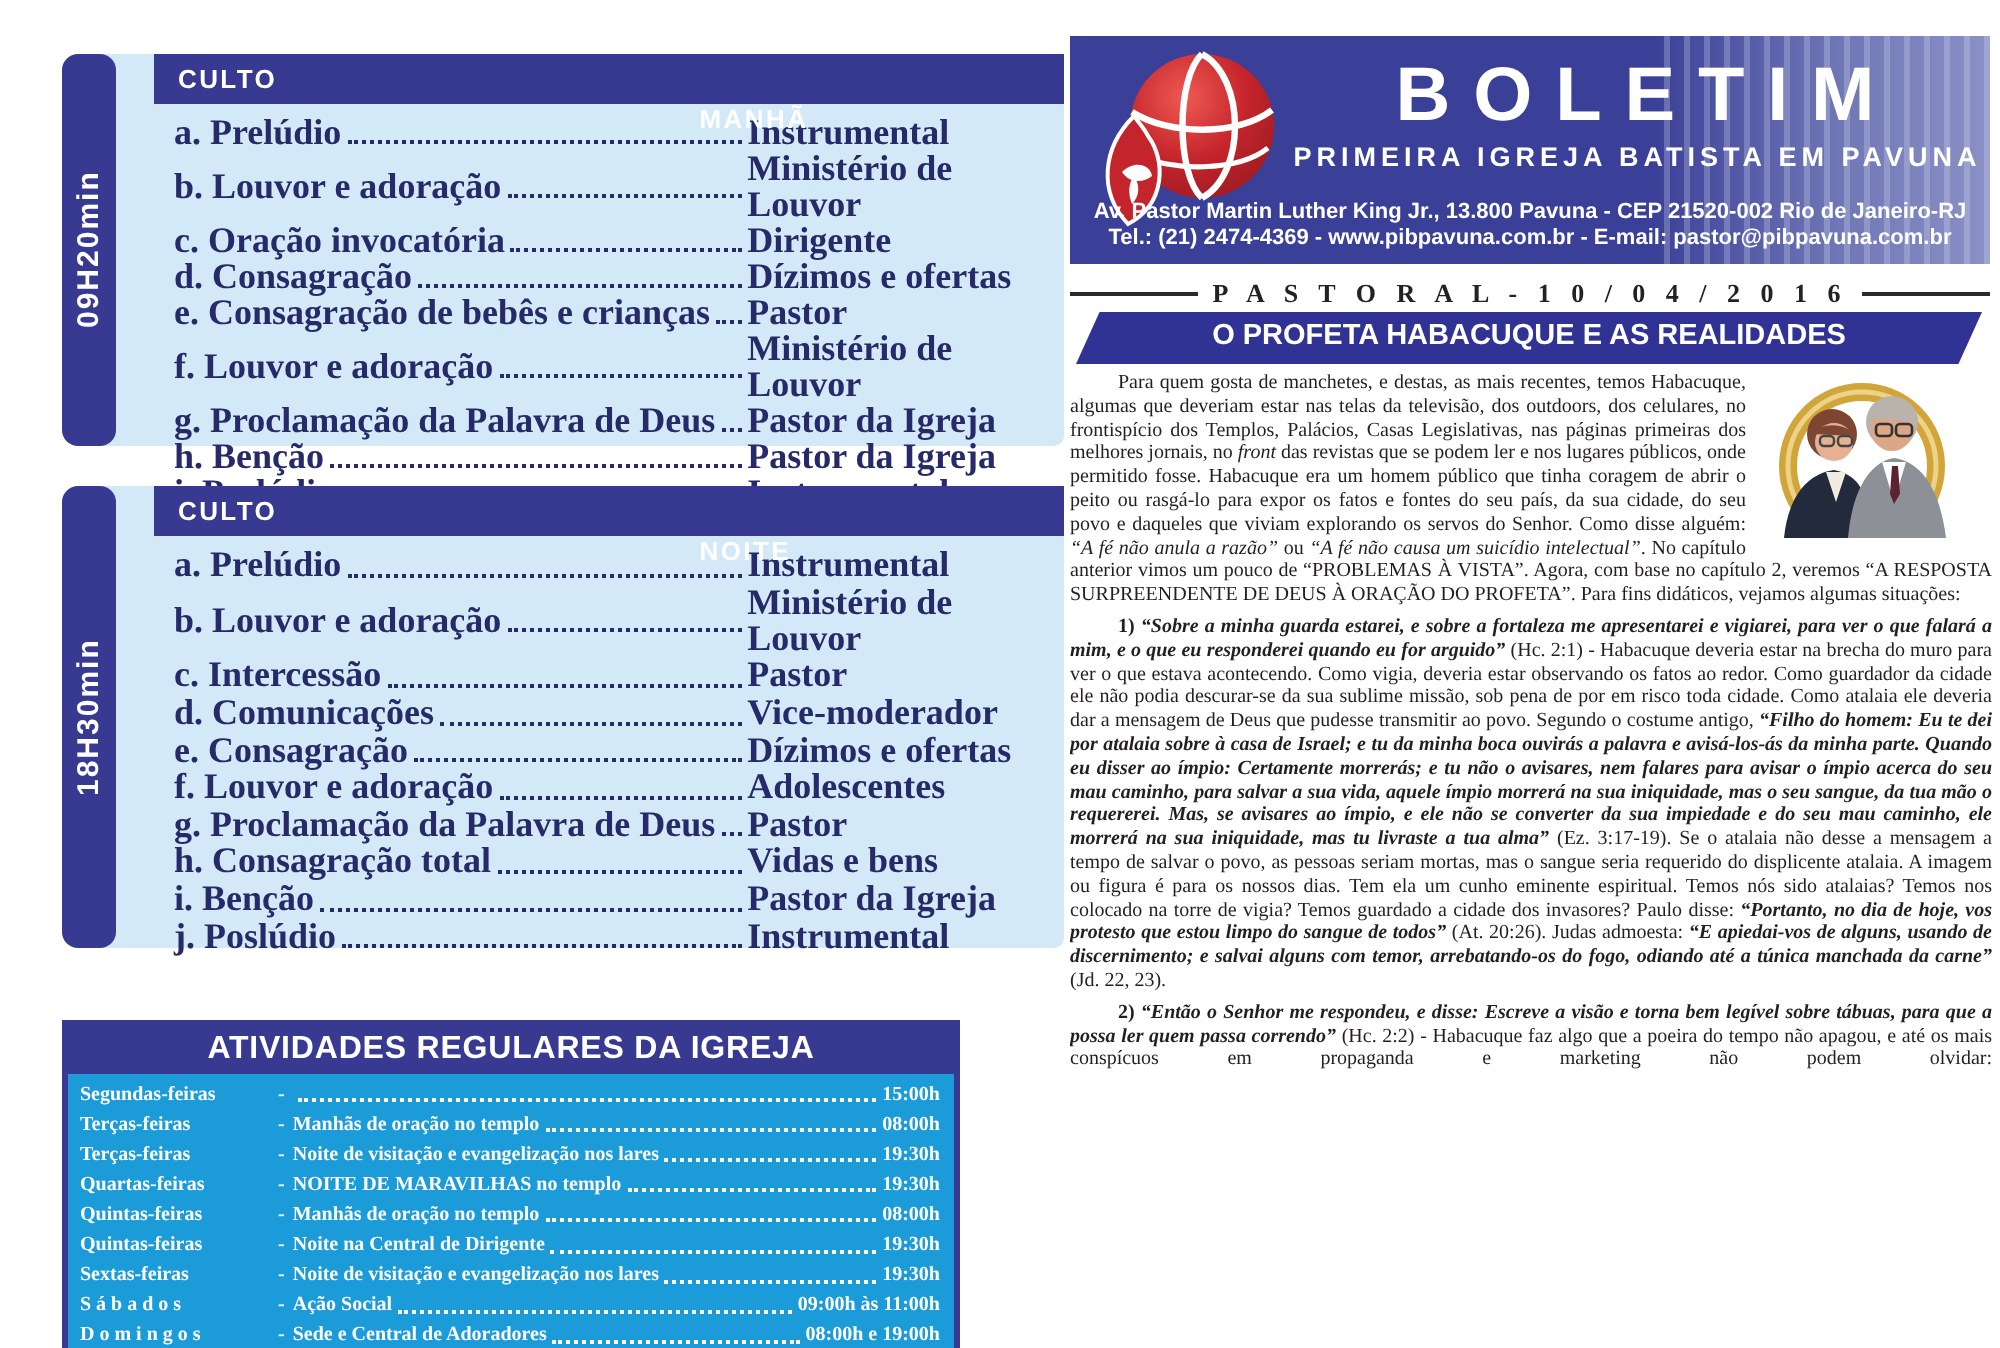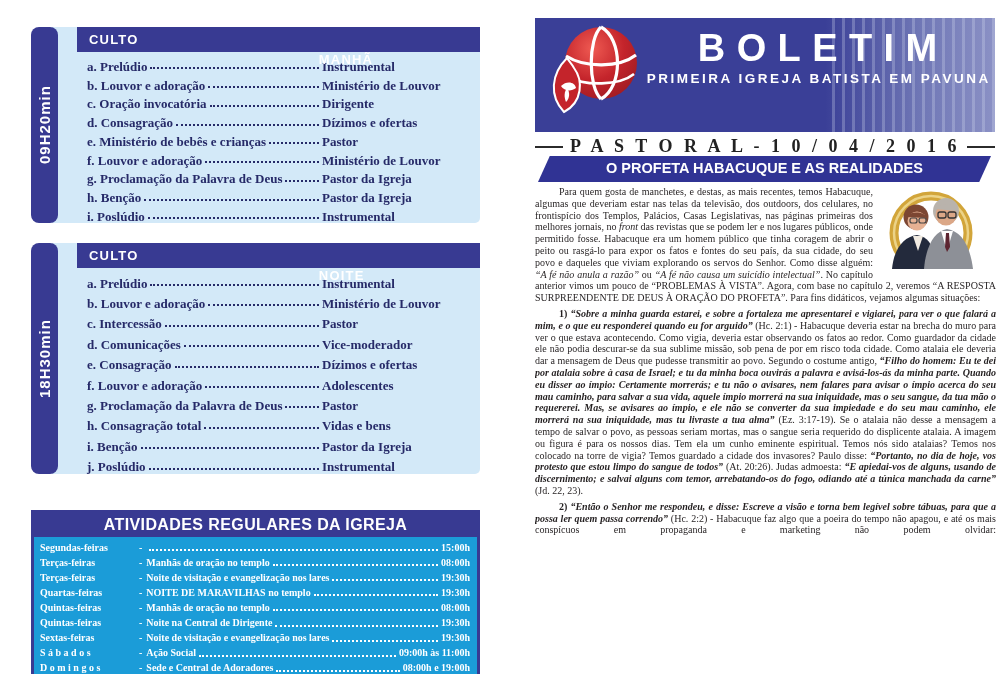--- a/index.html
+++ b/index.html
@@ -27,23 +27,23 @@
     font-weight:bold; font-size:13px; letter-spacing:1.2px;
     display:flex; align-items:center; position:relative;
   }
   .culto-header .h-left { padding-left:12px; }
   .culto-header .h-right { position:absolute; left:60%;margin-top:39px; }
   .culto-rows {
     height:calc(100% - 17px); padding:5px 8px 5px 35px;
     display:flex; flex-direction:column; justify-content:space-around;
   }
   .culto-row {
-    display:flex; align-items:flex-start;
+    display:flex; align-items:center;
     font-family:"Liberation Serif", serif; font-weight:bold;
-    font-size:13px; color:var(--navy-text); line-height:1;
+    font-size:18px; color:var(--navy-text); line-height:1;
   }
   .c-item { white-space:nowrap; }
   .dots { flex:1; margin:0 3px; border-bottom:2px dotted var(--navy-text); height:0.72em; min-width:10px; }
   .c-value { width:150px; flex-shrink:0; }
 
   
   #activities {
     position:absolute; left:31px; top:510px; width:449px; height:173px;
     background:var(--bright-blue); border:3px solid var(--indigo);
   }
@@ -80,21 +80,21 @@
   .mast-sub { font-size:13.5px; font-weight:bold; color:#fff; letter-spacing:2.5px; margin-right:-2.5px; margin-top:4px; white-space:nowrap; }
   .mast-address {
     position:absolute; left:4px; right:4px; bottom:5px; z-index:2;
     color:#fff; font-weight:bold; font-size:11px; line-height:1.25; text-align:center; white-space:nowrap;
   }
 
   
   #pastoral { position:absolute; left:535px; top:137px; width:460px; height:19px; display:flex; align-items:center; gap:7px; }
   .p-line { flex:1; border-top:2.5px solid #2b2b2b; }
   .p-text {
-    font-family:"Liberation Serif", serif; font-weight:bold; font-size:18px;
+    font-family:"Liberation Serif", serif; font-weight:bold; font-size:13px;
     letter-spacing:3.5px; color:#222; white-space:nowrap;
   }
   #banner {
     position:absolute; left:538px; top:156px; width:453px; height:26px;
     background:#303394; clip-path:polygon(2.6% 0, 100% 0, 97.4% 100%, 0 100%);
     color:#fff; font-weight:bold; font-size:14.5px; text-align:center; line-height:25px;
   }
 
   
   #article {
@@ -133,21 +133,21 @@
           <span class="c-item">c. Oração invocatória</span>
           <span class="dots"></span>
           <span class="c-value">Dirigente</span>
         </div>
         <div class="culto-row">
           <span class="c-item">d. Consagração</span>
           <span class="dots"></span>
           <span class="c-value">Dízimos e ofertas</span>
         </div>
         <div class="culto-row">
-          <span class="c-item">e. Ministério de bebês e crianças</span>
+          <span class="c-item">e. Consagração de bebês e crianças</span>
           <span class="dots"></span>
           <span class="c-value">Pastor</span>
         </div>
         <div class="culto-row">
           <span class="c-item">f. Louvor e adoração</span>
           <span class="dots"></span>
           <span class="c-value">Ministério de Louvor</span>
         </div>
         <div class="culto-row">
           <span class="c-item">g. Proclamação da Palavra de Deus</span>
@@ -314,20 +314,22 @@
     <path d="M25 55 C 42 64, 76 64, 91 52" fill="none" stroke="#fff" stroke-width="2.6"></path>
     <path d="M24 36 C 8 52, 6 74, 21 90 C 40 80, 40 58, 31 46 C 29 42, 26 39, 24 36 Z" fill="#c4242b" stroke="#fff" stroke-width="2"></path>
     <path d="M18 64 C 24 58, 32 60, 33 66 C 28 70, 21 69, 18 64 Z" fill="#fff"></path>
     <path d="M24 66 C 27 70, 27 76, 23 80 C 21 75, 21 70, 24 66 Z" fill="#fff"></path>
   </svg>
   <div class="mast-title">
     <div class="boletim">BOLETIM</div>
     <div class="mast-sub">PRIMEIRA IGREJA BATISTA EM PAVUNA</div>
   </div>
   <div class="mast-address">
+    <div>Av. Pastor Martin Luther King Jr., 13.800 Pavuna - CEP 21520-002 Rio de Janeiro-RJ</div>
+    <div>Tel.: (21) 2474-4369 - www.pibpavuna.com.br - E-mail: pastor@pibpavuna.com.br</div>
   </div>
 </header>
 
 <div id="pastoral">
   <span class="p-line"></span>
   <span class="p-text">P A S T O R A L  -  1 0 / 0 4 / 2 0 1 6</span>
   <span class="p-line"></span>
 </div>
 
 <div id="banner">O PROFETA HABACUQUE E AS REALIDADES CONTEMPORÂNEAS - Cont.</div>

